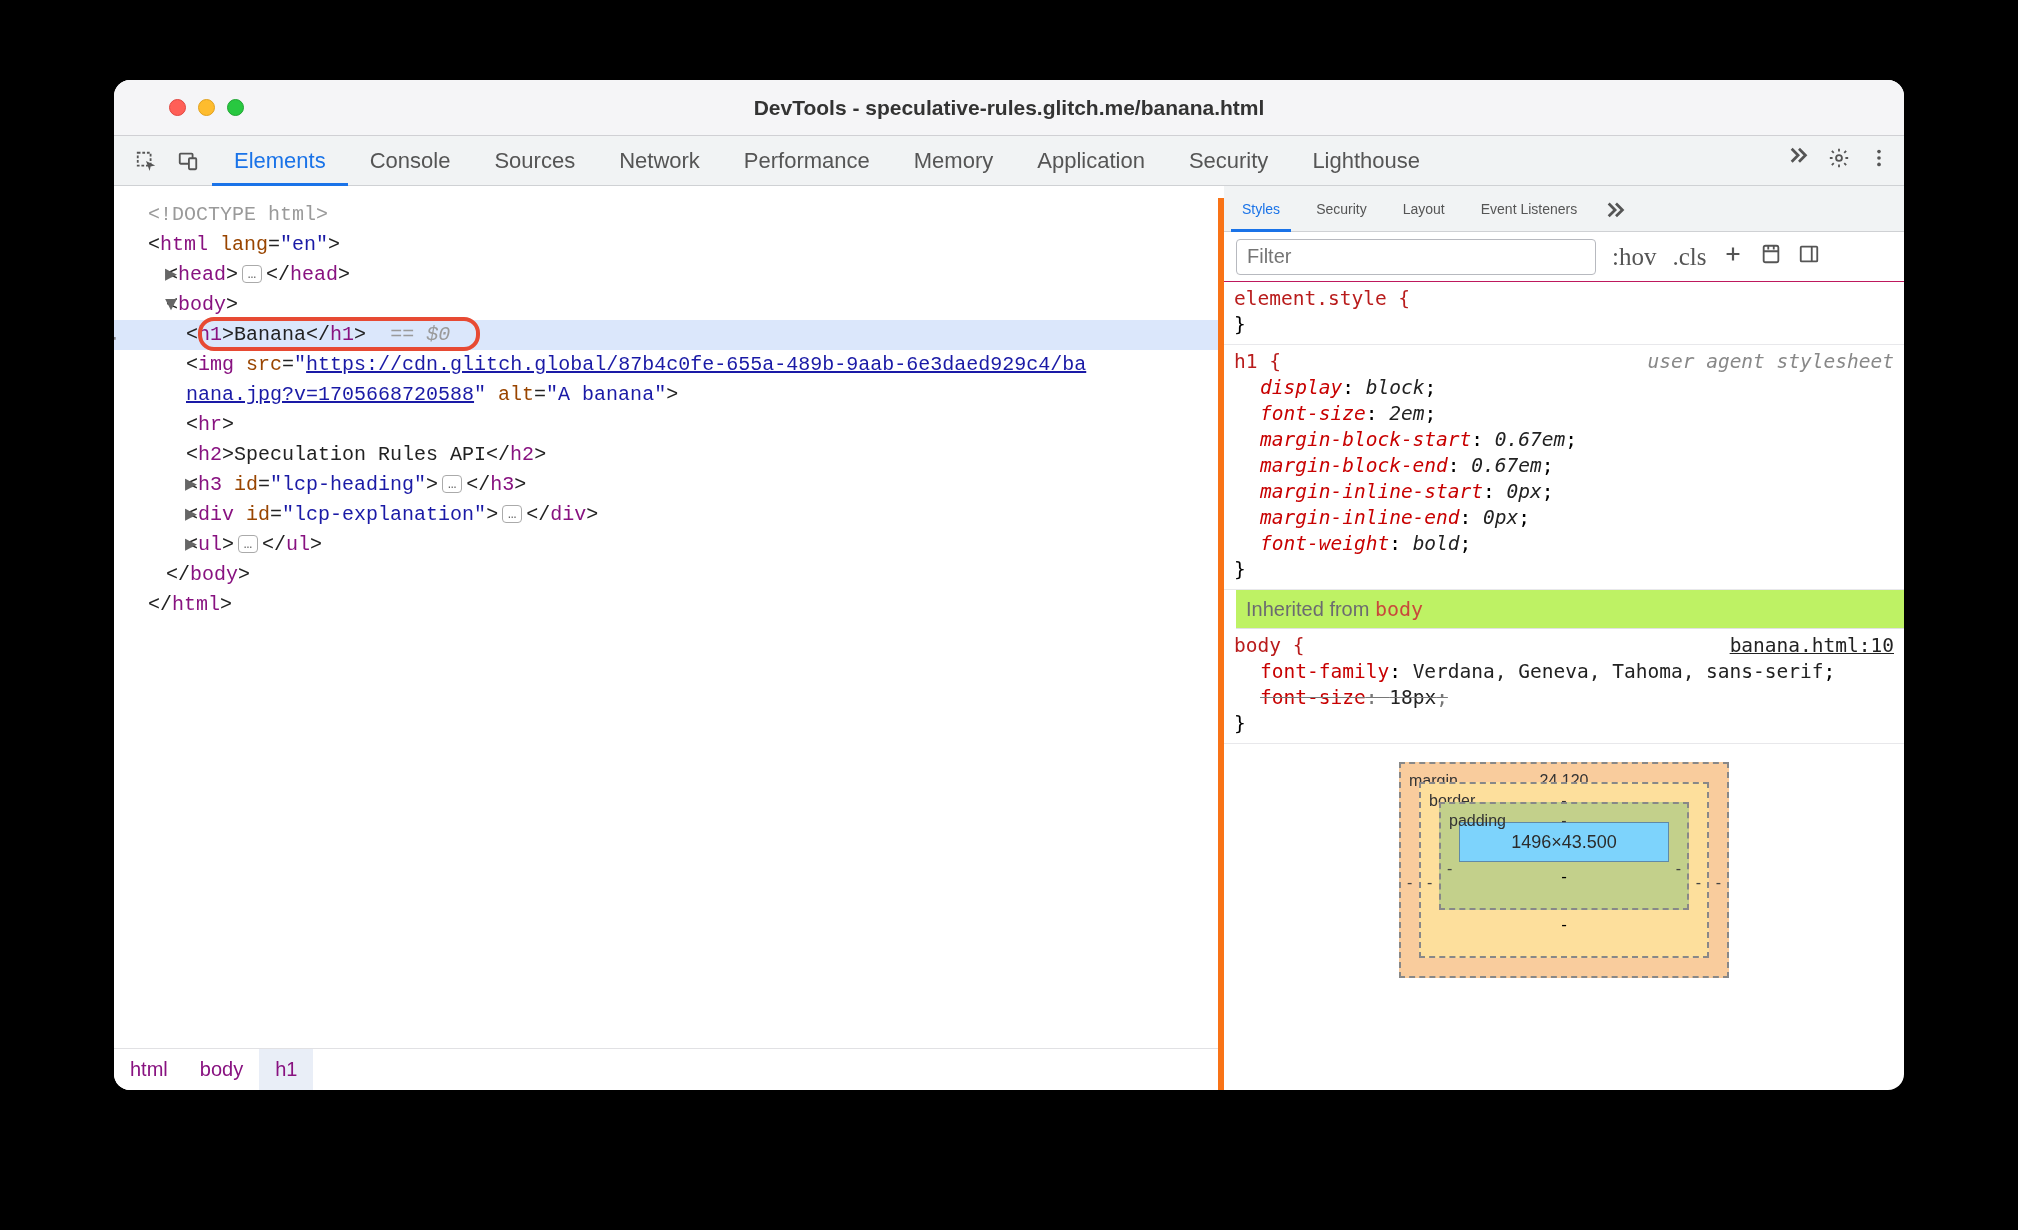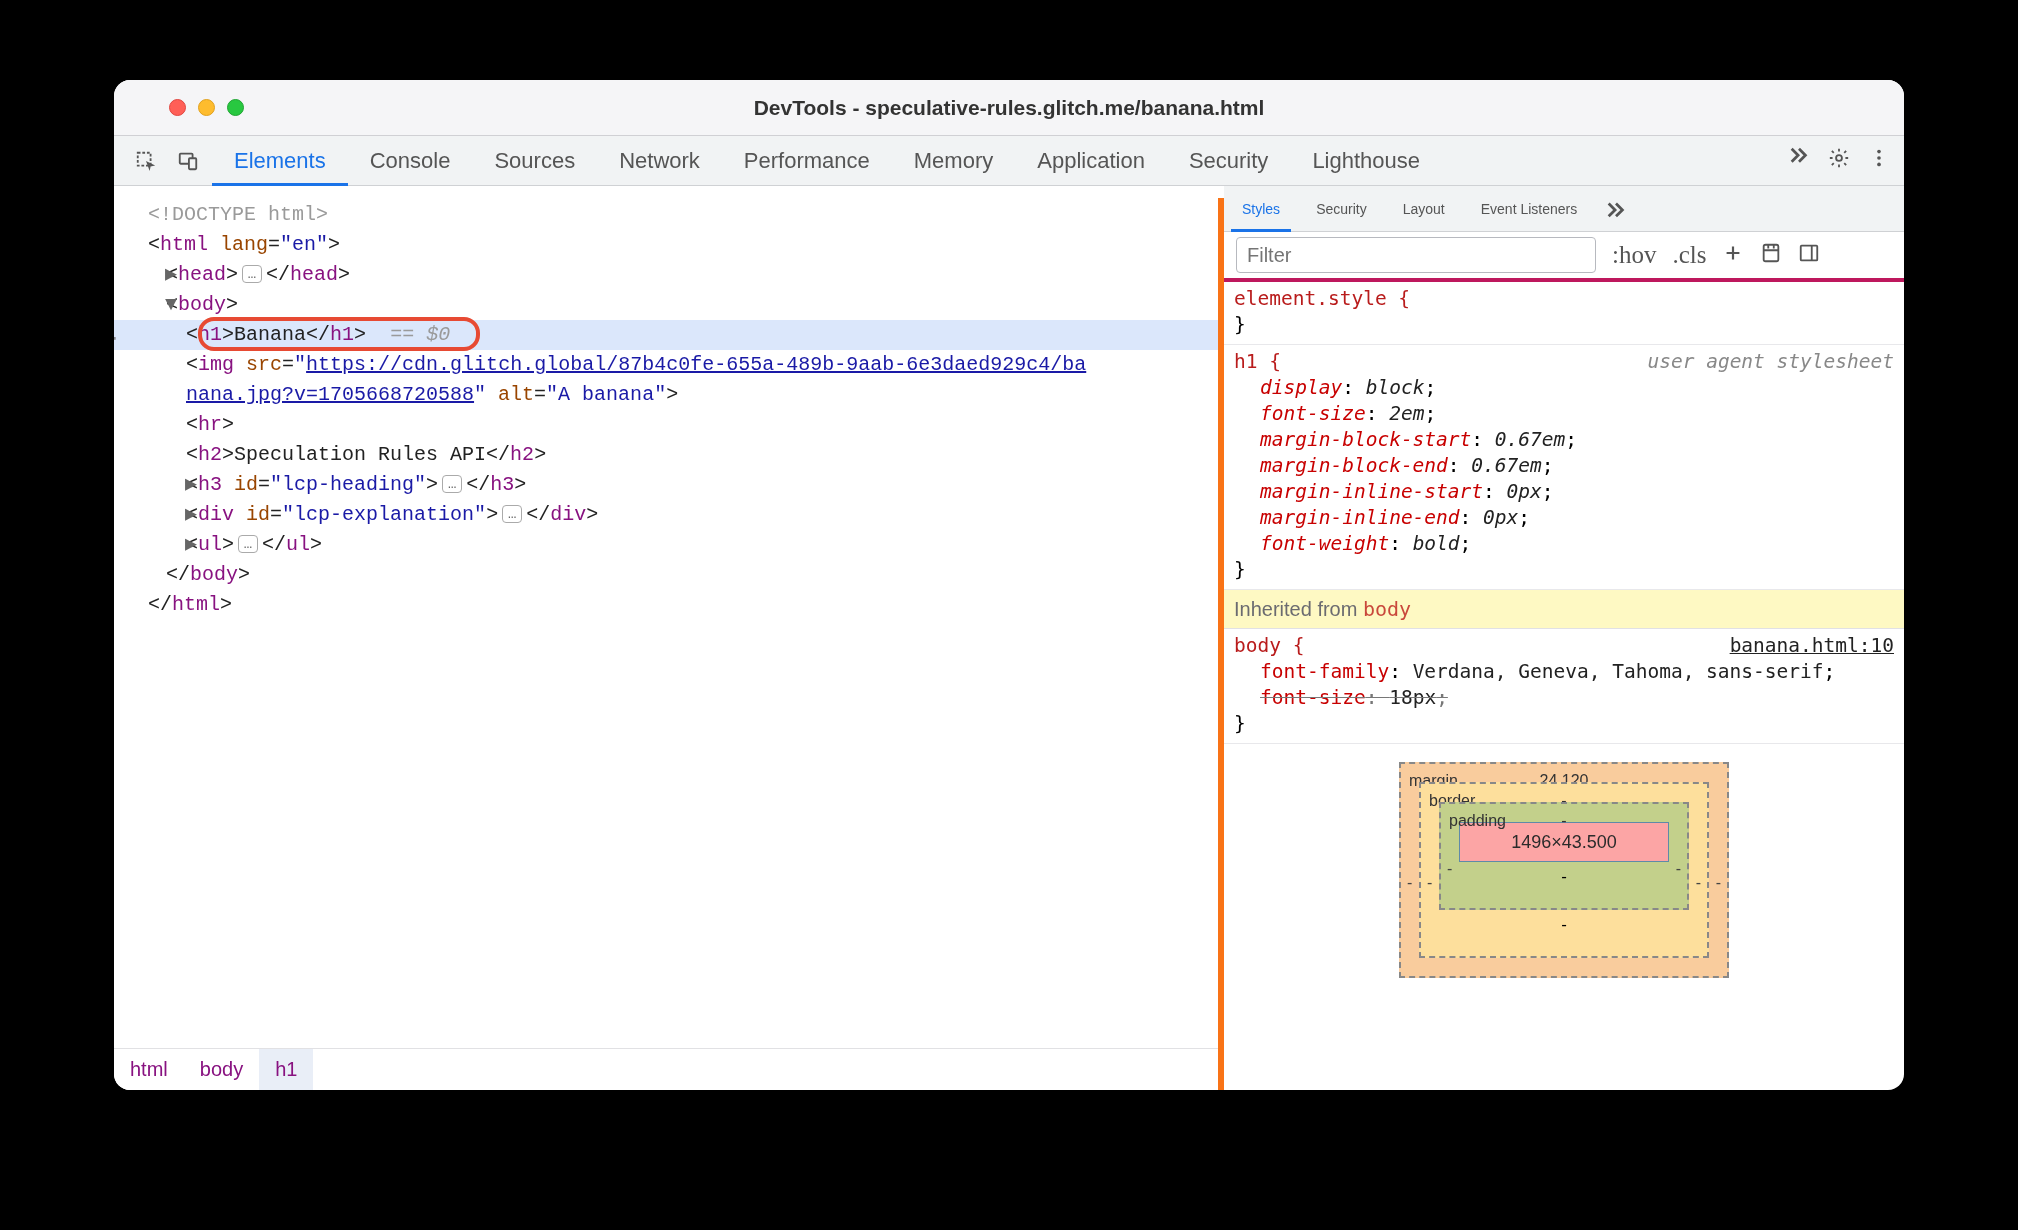--- a/index.html
+++ b/index.html
@@ -104,41 +104,41 @@
   .crumbs { height:42px; border-top:1px solid #e1e1e4; background:#fff; display:flex; align-items:stretch; font-size:20px; color:#881280; }
   .crumb { display:flex; align-items:center; padding:0 16px; cursor:pointer; }
   .crumb.sel { background:#e9eef7; }
 
   
   .styles-pane { width: 680px; flex:0 0 auto; display:flex; flex-direction:column; min-width:0; }
   .styles-tabs { height:46px; border-bottom:1px solid #cfd1d4; display:flex; align-items:stretch; background:#f1f3f4; }
   .stab { display:flex; align-items:center; padding:0 18px; font-size:14px; color:#555; cursor:pointer; position:relative; }
   .stab.active { color:#1a73e8; }
   .stab.active::after { content:""; position:absolute; left:10%; right:10%; bottom:-1px; height:3px; background:#1a73e8; }
-  .styles-toolbar { height:50px; border-bottom:4px solid #be185d; display:flex; align-items:center; gap:16px; padding:0 12px; }
+  .styles-toolbar { height:50px; border-bottom:1px solid #be185d; display:flex; align-items:center; gap:16px; padding:0 12px; }
   .filter-input { flex:0 0 auto; width: 360px; height:36px; border:1px solid #b7b9bf; border-radius:4px; padding:0 10px; font-size:20px; color:#777; background:#fff; }
   .hov, .cls { font-family: Liberation Serif, serif; font-size:25px; color:#555; cursor:pointer; }
   .tool-icn svg { width:22px; height:22px; color:#555; }
   .styles-body { flex:1; overflow:hidden; font-family: Menlo, Consolas, monospace; font-size:19.5px; line-height:26px; }
   .rule { border-bottom:1px solid #e8e8eb; padding:4px 10px 6px 10px; }
   .sel-txt { color:#b91c1c; }
   .prop { color:#c80000; }
   .val { color:#222; }
   .ua-note { float:right; color:#888; font-style:italic; }
   .src-note { float:right; color:#222; text-decoration: underline; }
-  .inherited-bar { background:#fef9c3; color:#6b6b70; padding:6px 10px; border-bottom:1px solid #e1e1e4; font-family:-apple-system, sans-serif; font-size:20px; }
+  .inherited-bar { background:#bef264; color:#6b6b70; padding:6px 10px; border-bottom:1px solid #e1e1e4; font-family:-apple-system, sans-serif; font-size:20px;margin-left:12px; }
   .inherited-bar .from-tag { color:#c9483b; font-family: Menlo, monospace; }
   .struck { text-decoration: line-through; color:#777; }
 
   
   .box-model-wrap { display:flex; justify-content:center; padding:18px 0 0 0; }
   .bm-margin { background:#f9cc9d; border:2px dashed #888; padding:18px 18px; width:330px; position:relative; }
   .bm-border { background:#fddf9c; border:2px dashed #888; padding:18px; position:relative; }
   .bm-padding { background:#c3d08b; border:2px dashed #888; padding:18px; position:relative; }
-  .bm-content { background:#fca5a5; border:1px solid #5f8aa8; text-align:center; padding:6px 18px; font-size:18px; color:#2b2b2b; font-family:-apple-system,sans-serif;}
+  .bm-content { background:#7dd3fc; border:1px solid #5f8aa8; text-align:center; padding:6px 18px; font-size:18px; color:#2b2b2b; font-family:-apple-system,sans-serif;}
   .bm-lbl { position:absolute; left:8px; top:4px; font-size:16px; font-family:-apple-system,sans-serif; color:#333; }
   .bm-top-num { position:absolute; left:0; right:0; top:4px; text-align:center; font-size:16px; font-family:-apple-system,sans-serif; color:#333; }
   .bm-dash { position:absolute; font-size:16px; color:#444; font-family:-apple-system,sans-serif; }
 </style>
 </head>
 <body>
 
 <div class="window">
 
   <div class="titlebar">

